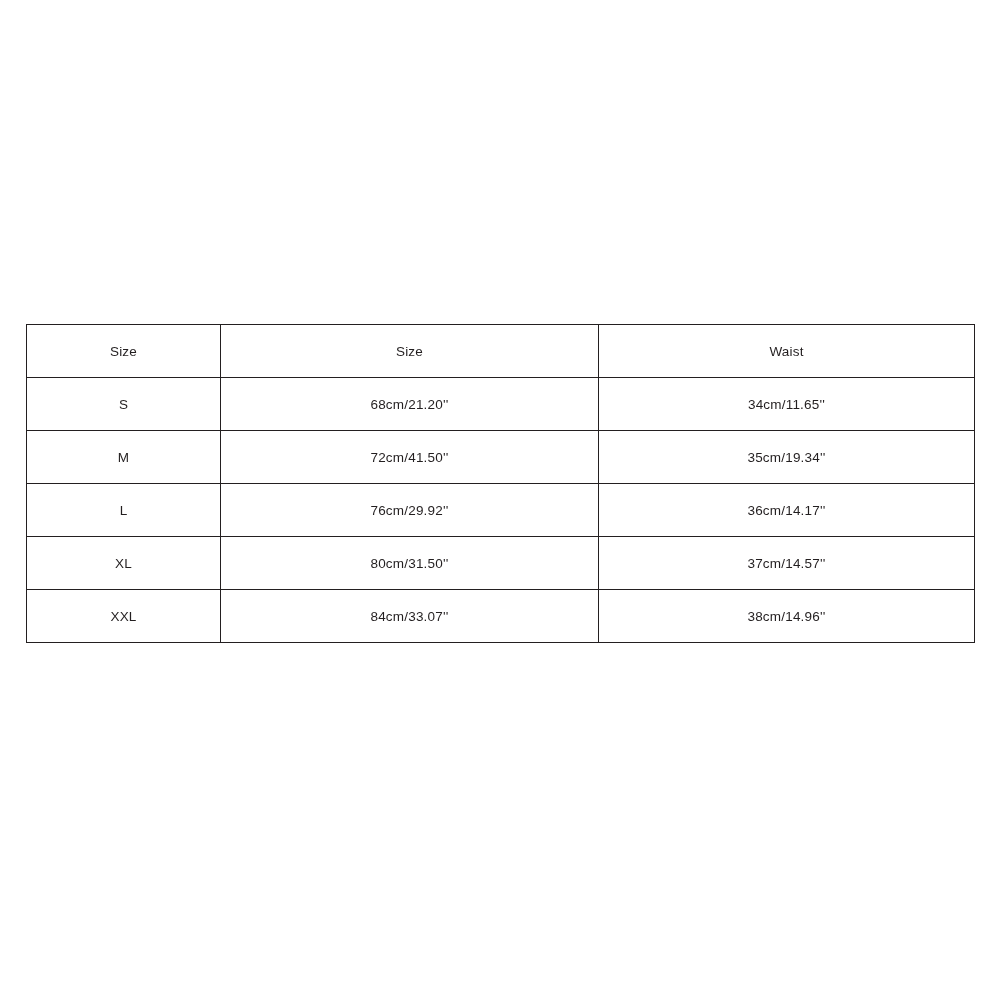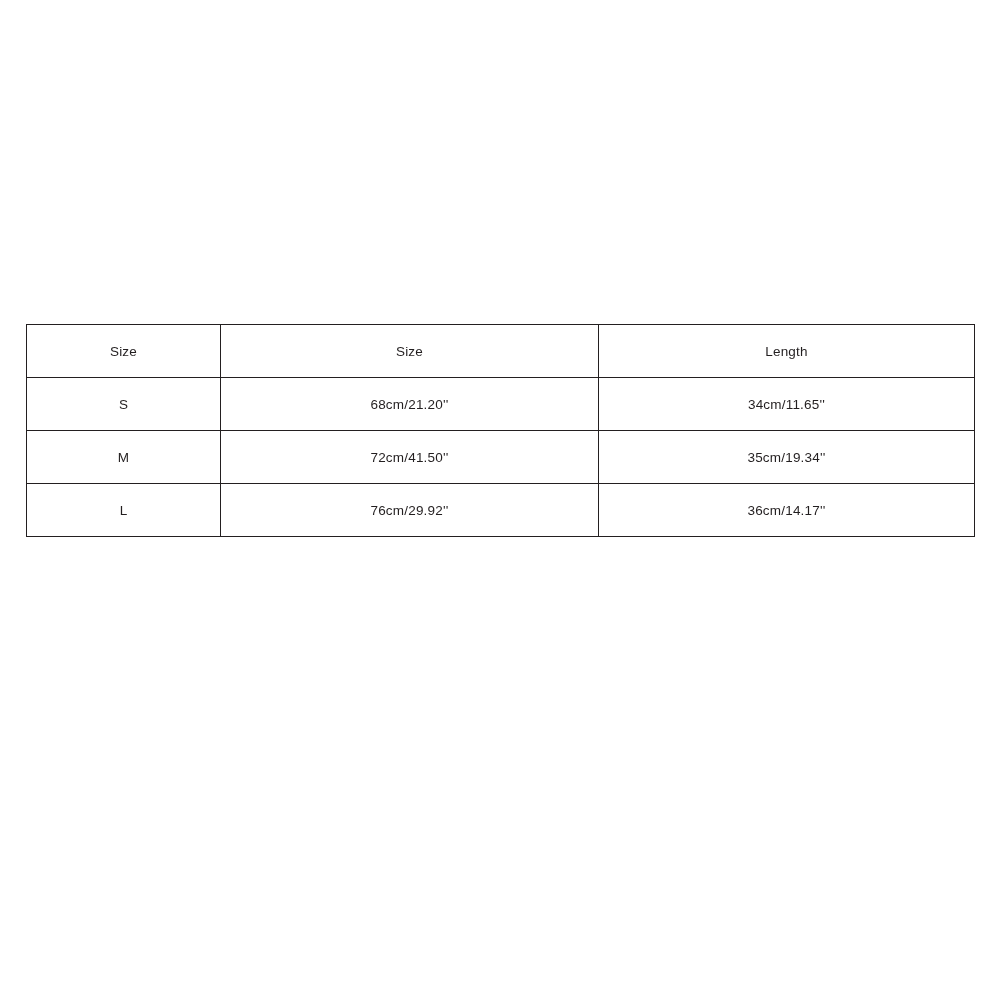--- a/index.html
+++ b/index.html
@@ -59,34 +59,44 @@
   <table class="size-chart">
     <colgroup>
       <col class="col-size">
       <col class="col-waist">
       <col class="col-length">
     </colgroup>
     <thead>
       <tr>
         <th>Size</th>
         <th>Size</th>
-        <th>Length</th>
+        <th>Waist</th>
       </tr>
     </thead>
     <tbody>
       <tr>
         <td>S</td>
         <td>68cm/21.20''</td>
         <td>34cm/11.65''</td>
       </tr>
       <tr>
         <td>M</td>
         <td>72cm/41.50''</td>
         <td>35cm/19.34''</td>
       </tr>
       <tr>
         <td>L</td>
         <td>76cm/29.92''</td>
         <td>36cm/14.17''</td>
       </tr>
+      <tr>
+        <td>XL</td>
+        <td>80cm/31.50''</td>
+        <td>37cm/14.57''</td>
+      </tr>
+      <tr>
+        <td>XXL</td>
+        <td>84cm/33.07''</td>
+        <td>38cm/14.96''</td>
+      </tr>
     </tbody>
   </table>
 </div>
 
 </body></html>

